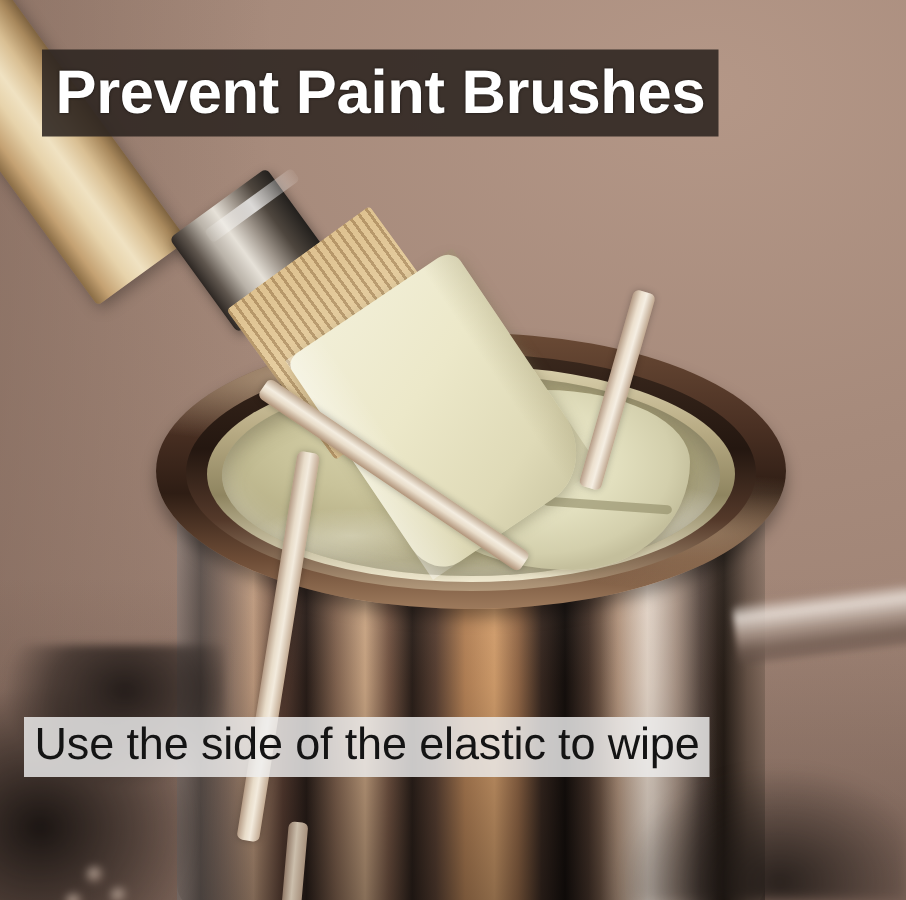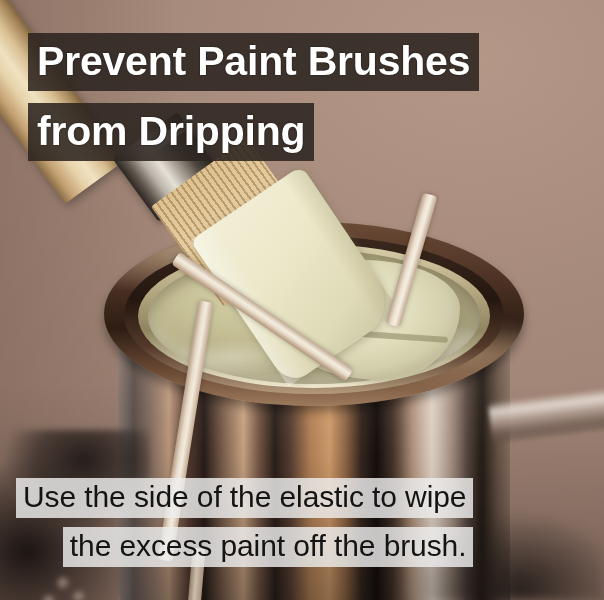--- a/index.html
+++ b/index.html
@@ -438,21 +438,19 @@
     <div class="dark-object">
       <div class="dark-object-bead" style="left:84px;top:148px;"></div>
       <div class="dark-object-bead" style="left:100px;top:162px;"></div>
       <div class="dark-object-bead" style="left:70px;top:166px;"></div>
     </div>
 
   </div>
 
   <div class="title-block">
     <span class="title-line">Prevent Paint Brushes</span>
-    <span class="title-line">from Dripping</span>
   </div>
 
   <div class="caption-block">
     <span class="caption-line">Use the side of the elastic to wipe</span>
-    <span class="caption-line">the excess paint off the brush.</span>
   </div>
 
 </div>
 
 </body></html>

